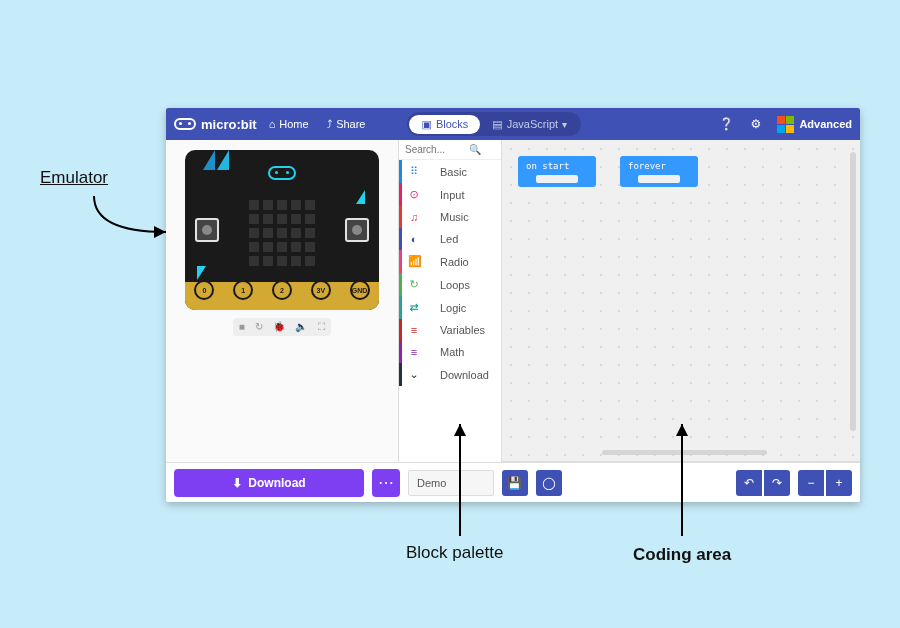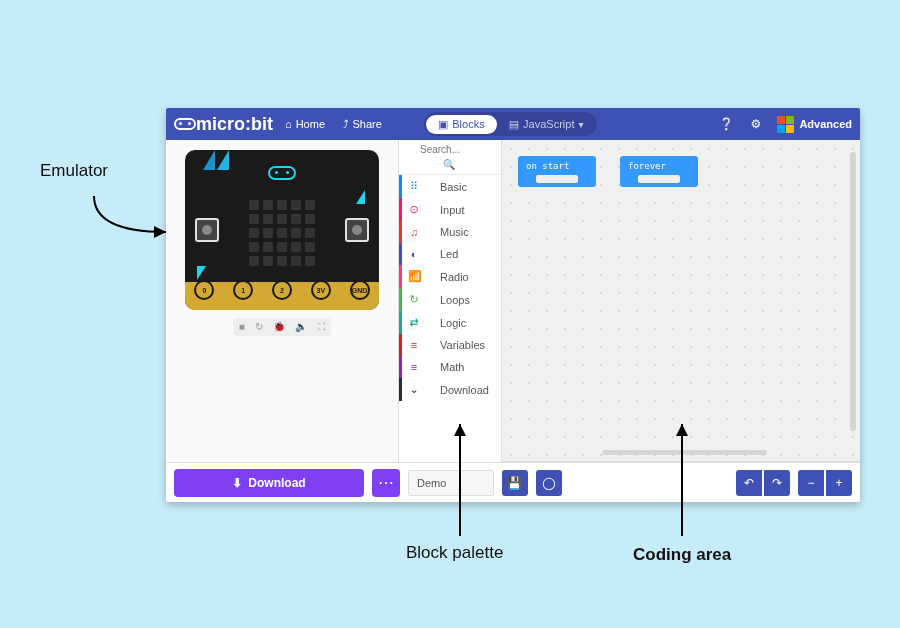--- a/index.html
+++ b/index.html
@@ -31,22 +31,23 @@
     display: flex;
     align-items: center;
     padding: 0 8px;
     gap: 6px;
     color: #fff;
     font-size: 12px;
   }
   .logo {
     display: flex;
     align-items: center;
+    gap: 5px;
     font-weight: 600;
-    font-size: 18px;
+    font-size: 13px;
   }
   .logo-bug {
     width: 22px; height: 12px;
     border: 2px solid #fff;
     border-radius: 7px;
     position: relative;
   }
   .logo-bug::before, .logo-bug::after {
     content: "";
     position: absolute;
@@ -183,21 +184,20 @@
     background:#fff;
     border-left:1px solid #ddd;
     border-right:1px solid #ddd;
     display:flex; flex-direction:column;
     font-size:11px;
   }
   .search {
     display:flex; align-items:center; padding:4px 6px;
     border-bottom:1px solid #eee; color:#aaa; font-size:10px;
     gap:4px;
-    flex-direction:column;
   }
   .search input{border:0; width:60px; outline:none; font-size:10px; color:#888;}
   .pal-item{
     display:flex; align-items:center; gap:6px;
     padding:5px 6px; cursor:pointer;
     border-left:3px solid transparent;
   }
   .pal-icon{width:12px; text-align:center; font-size:11px;}
   .pal-item[data-color="blue"]{border-left-color:#1e88e5}
   .pal-item[data-color="blue"] .pal-icon{color:#1e88e5}
@@ -451,21 +451,21 @@
       <div class="icon-btn">↷</div>
     </div>
     <div class="btn-group">
       <div class="icon-btn">−</div>
       <div class="icon-btn">+</div>
     </div>
   </div>
 
 </div>
 
-<div class="annot" style="left:40px; top:161px;">Emulator</div>
+<div class="annot" style="left:40px; top:168px;text-decoration:underline;">Emulator</div>
 <div class="arrow" style="left:86px; top:190px;">
   <svg width="90" height="60">
       <defs>
         <marker id="ah1" markerWidth="8" markerHeight="8" refX="6" refY="3" orient="auto">
           <path d="M0,0 L6,3 L0,6 Z" fill="#000"></path>
         </marker>
       </defs>
   <path d="M 8 6 Q 8 42 80 42" stroke="#000" stroke-width="2" fill="none" marker-end="url(#ah1)"></path>
     </svg>
 </div>

